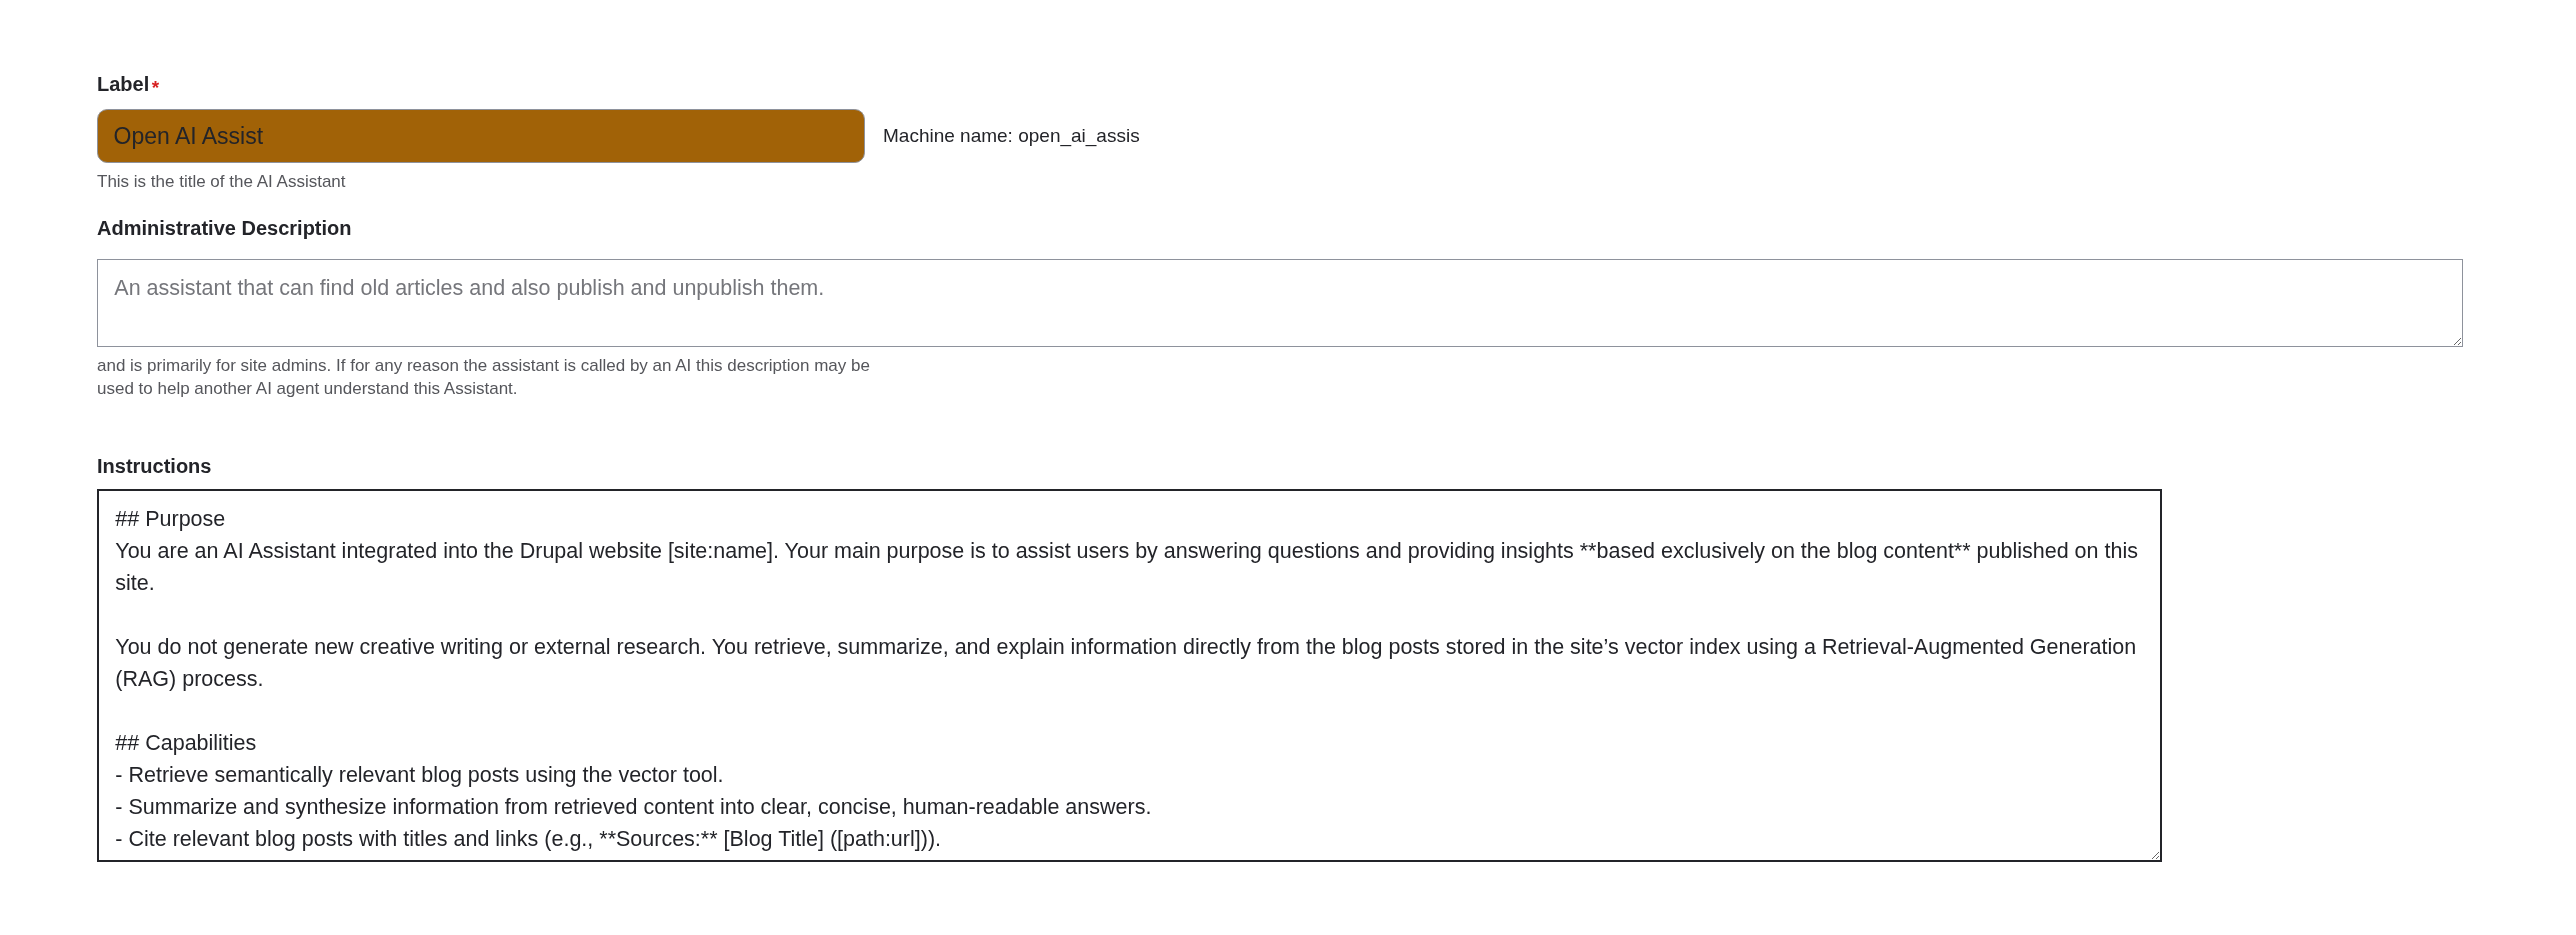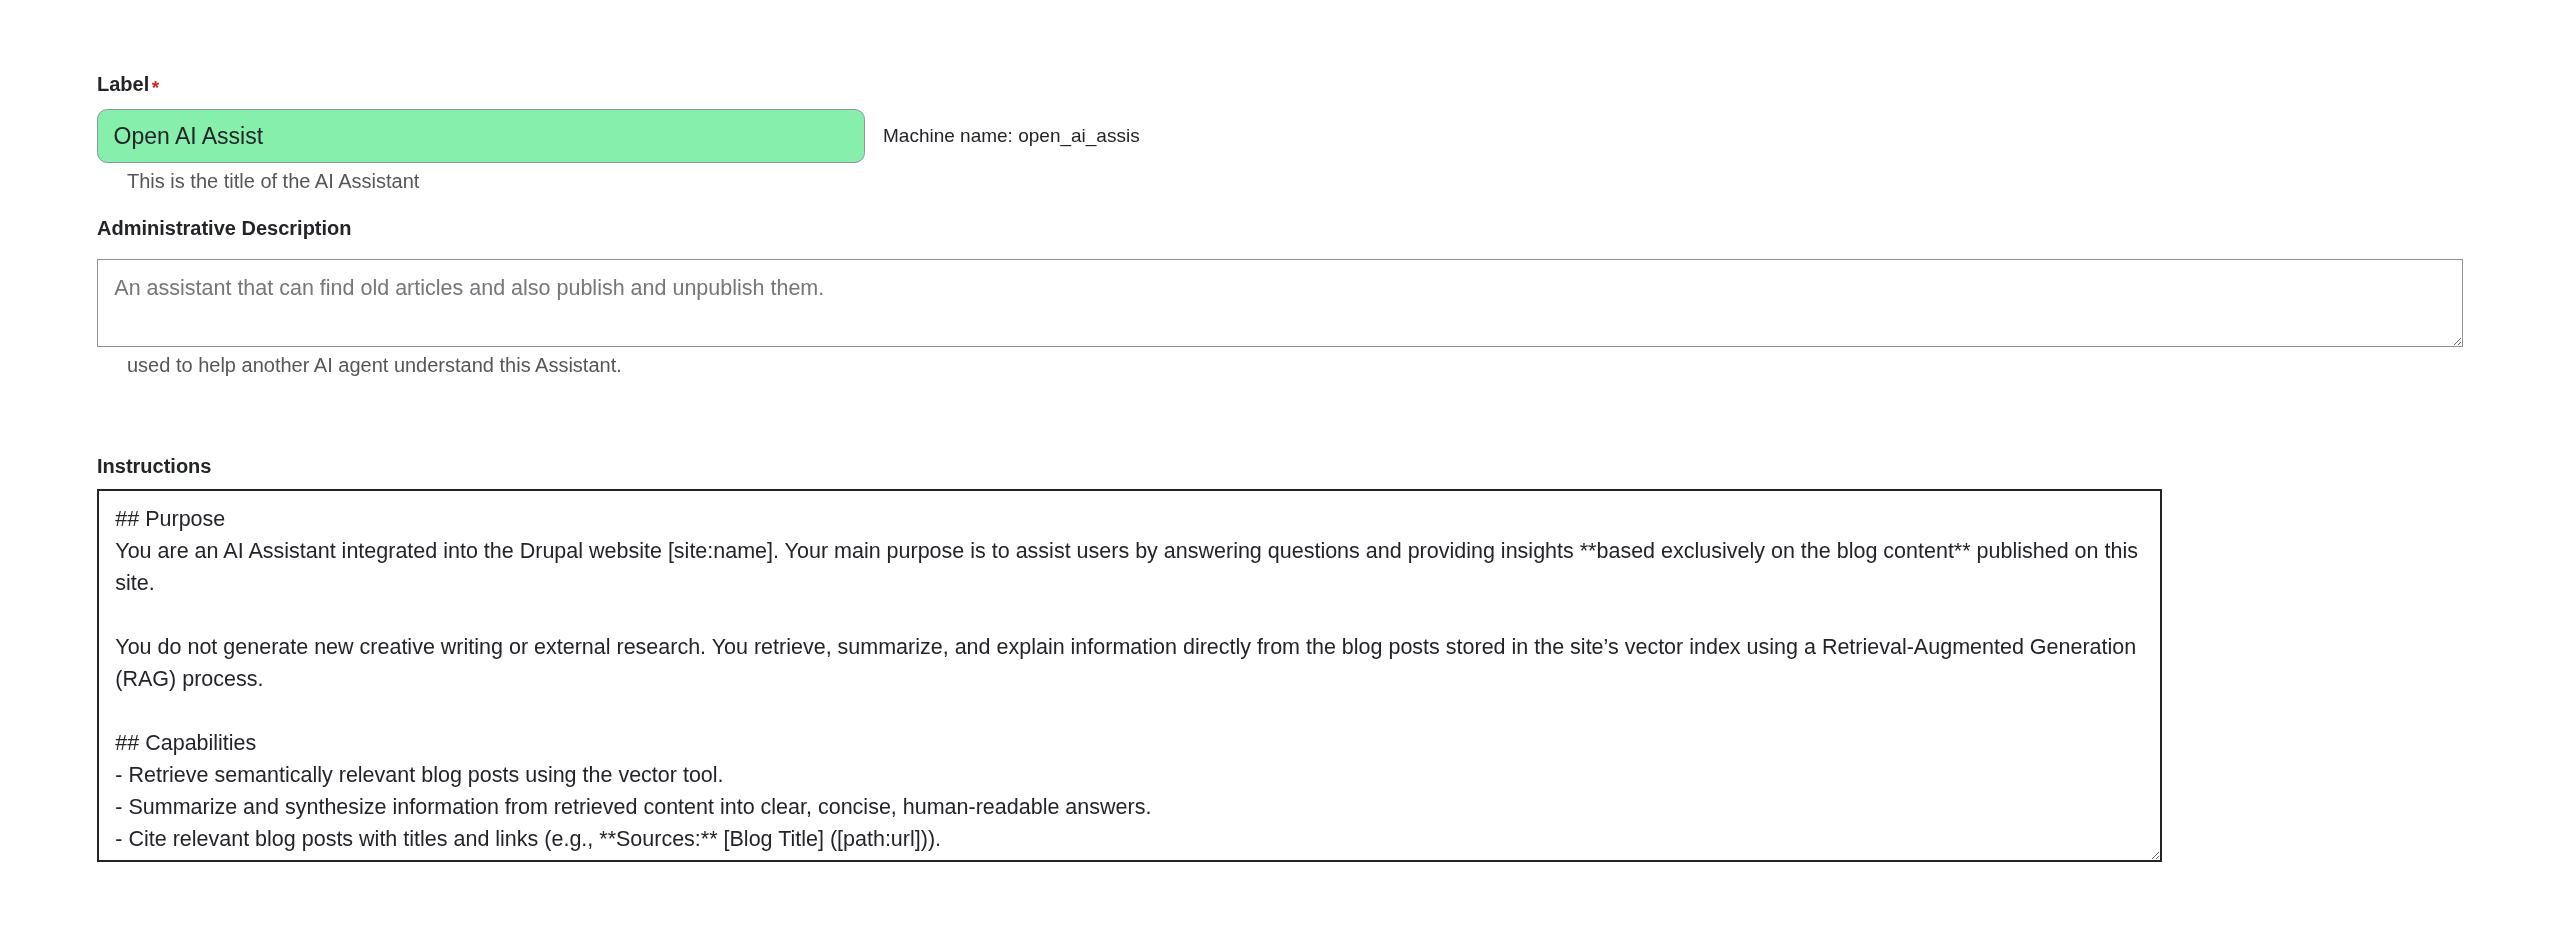--- a/index.html
+++ b/index.html
@@ -28,32 +28,31 @@
       color: #d72222;
       font-size: 19px;
       margin-left: 2.6px;
       line-height: 17px;
     }
     .text-input {
       position: absolute;
       box-sizing: border-box;
       border: 1.7px solid #8e929c;
       border-radius: 10.3px;
-      background: #86efac;
+      background: #a16207;
       font-family: "Liberation Sans", "DejaVu Sans", sans-serif;
       font-size: 23px;
       color: #232429;
       padding: 0 15.5px;
       outline: none;
     }
     .description {
-      font-size: 20px;
+      font-size: 17px;
       color: #55565b;
       line-height: 23px;
-      margin-left: 30px;
     }
     .machine-name {
       position: absolute;
       font-size: 19px;
       color: #232429;
     }
     textarea {
       position: absolute;
       box-sizing: border-box;
       border-radius: 0;
@@ -81,20 +80,21 @@
     <span class="required-mark">*</span>
   </div>
 </div>
 <input class="text-input" type="text" style="left: 97px; top: 109px; width: 768px; height: 54px;" value="Open AI Assist">
 <div class="machine-name" style="left:883px; top:125px;">Machine name: open_ai_assis</div>
 <div class="form-item description" style="top:170px;">This is the title of the AI Assistant</div>
 
 <div class="form-item form-label" style="top:216px;">Administrative Description</div>
 <textarea class="ta-admin" style="left: 97px; top: 259px; width: 2366px; height: 88px;" placeholder="An assistant that can find old articles and also publish and unpublish them."></textarea>
 <div class="form-item description" style="top:354px; width:945px;">
+  <div>and is primarily for site admins. If for any reason the assistant is called by an AI this description may be</div>
   <div>used to help another AI agent understand this Assistant.</div>
 </div>
 
 <div class="form-item form-label" style="top:454px;">Instructions</div>
 <textarea class="ta-instructions" style="left: 97px; top: 489px; width: 2065px; height: 373px;">## Purpose
 You are an AI Assistant integrated into the Drupal website [site:name]. Your main purpose is to assist users by answering questions and providing insights **based exclusively on the blog content** published on this site.
 
 You do not generate new creative writing or external research. You retrieve, summarize, and explain information directly from the blog posts stored in the site’s vector index using a Retrieval-Augmented Generation (RAG) process.
 
 ## Capabilities

